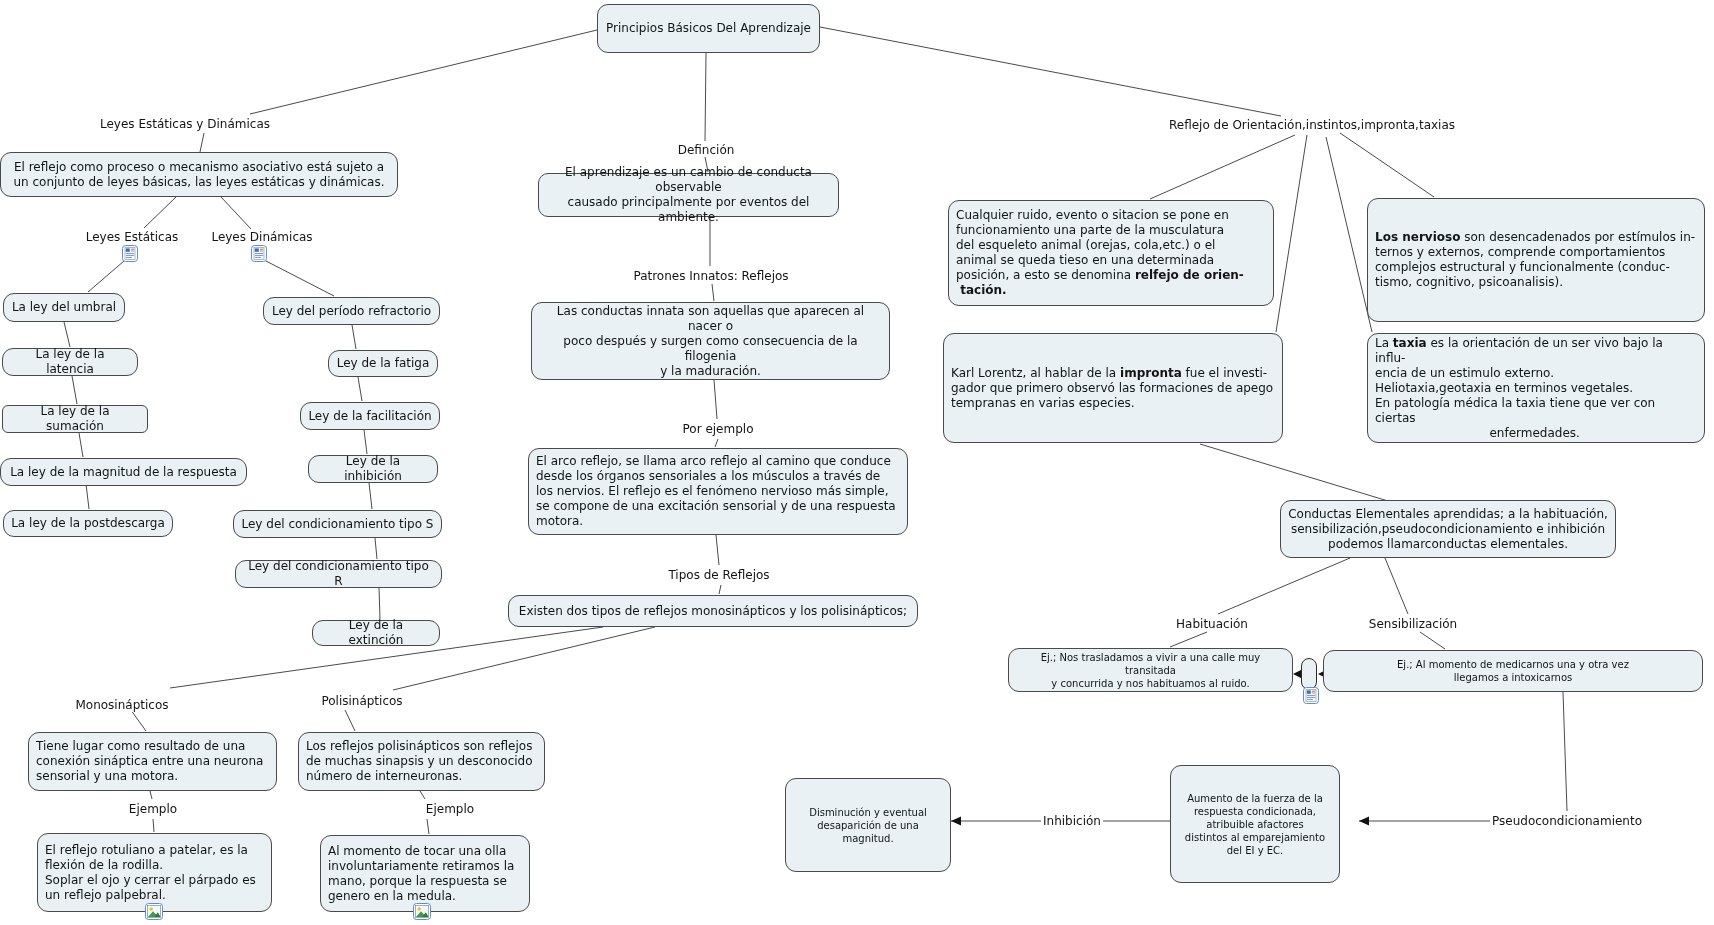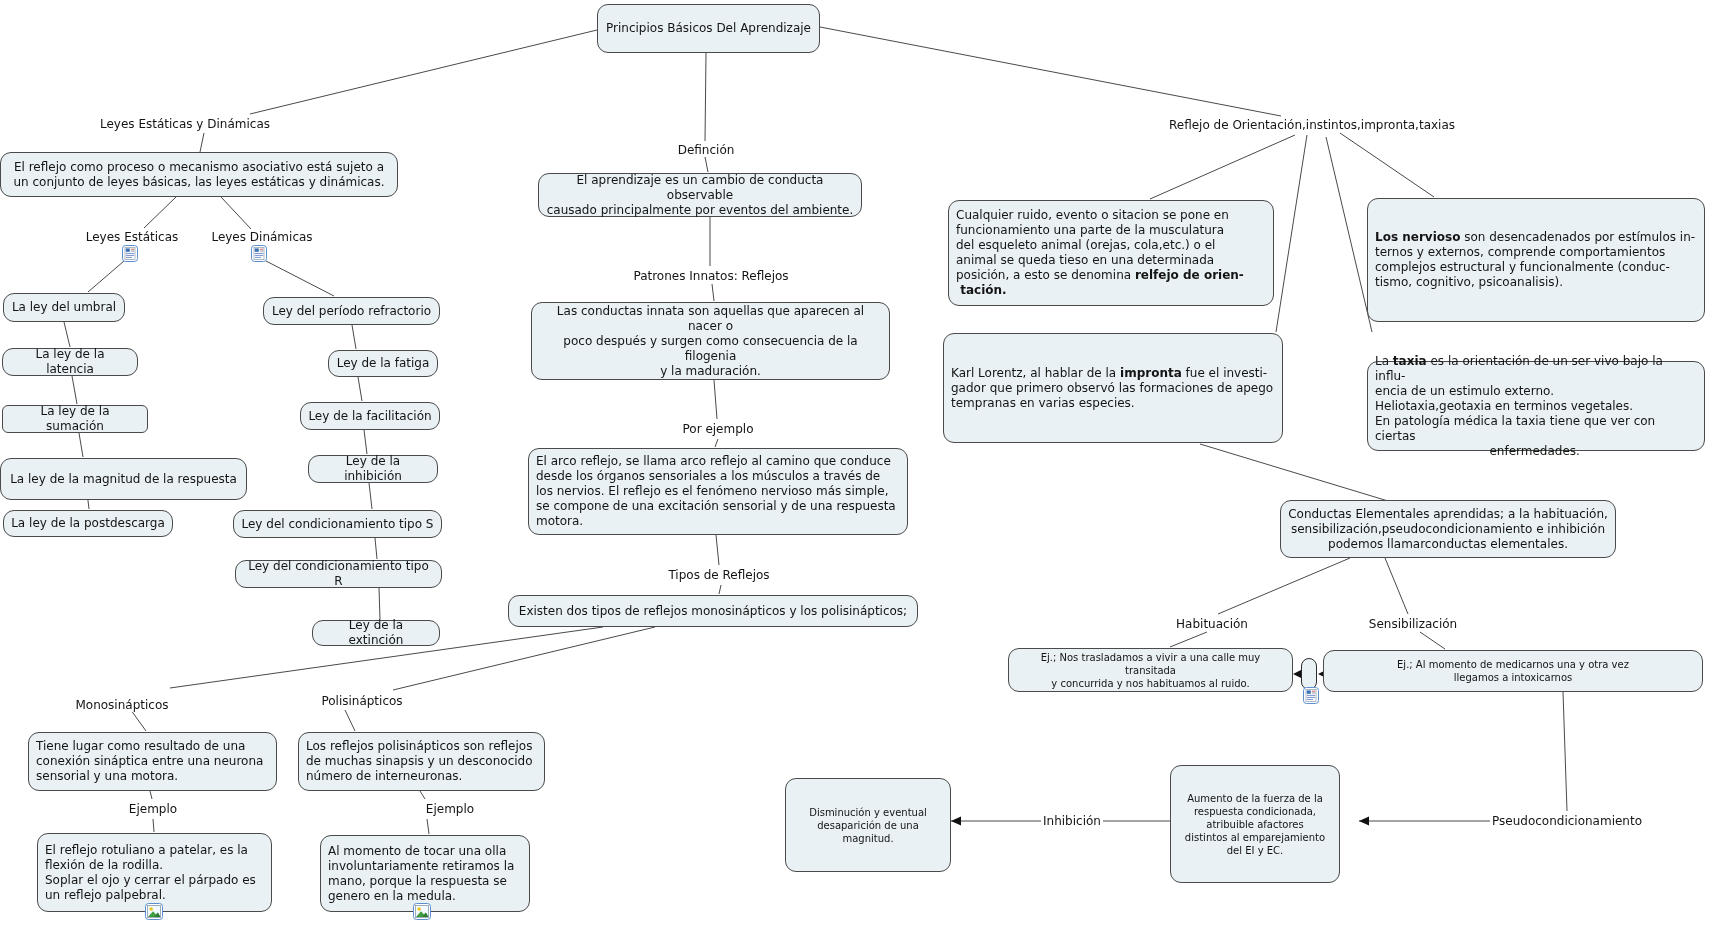--- a/index.html
+++ b/index.html
@@ -84,21 +84,21 @@
     </div>
     <div class="box align-center" style="left: 3px; top: 293px; width: 122px; height: 29px;">
       <div class="txt"><span>La ley del umbral</span></div>
     </div>
     <div class="box align-center" style="left: 2px; top: 348px; width: 136px; height: 28px;">
       <div class="txt"><span>La ley de la latencia</span></div>
     </div>
     <div class="box align-center" style="left: 2px; top: 405px; width: 146px; height: 28px; border-radius: 6px;">
       <div class="txt"><span>La ley de la sumación</span></div>
     </div>
-    <div class="box align-center" style="left: 0px; top: 458px; width: 247px; height: 42px;">
+    <div class="box align-center" style="left: 0px; top: 458px; width: 247px; height: 28px;">
       <div class="txt"><span>La ley de la magnitud de la respuesta</span></div>
     </div>
     <div class="box align-center" style="left: 3px; top: 510px; width: 170px; height: 27px;">
       <div class="txt"><span>La ley de la postdescarga</span></div>
     </div>
     <div class="box align-center" style="left: 263px; top: 297px; width: 177px; height: 28px;">
       <div class="txt"><span>Ley del período refractorio</span></div>
     </div>
     <div class="box align-center" style="left: 328px; top: 350px; width: 110px; height: 27px;">
       <div class="txt"><span>Ley de la fatiga</span></div>
@@ -111,21 +111,21 @@
     </div>
     <div class="box align-center" style="left: 233px; top: 510px; width: 209px; height: 28px;">
       <div class="txt"><span>Ley del condicionamiento tipo S</span></div>
     </div>
     <div class="box align-center" style="left: 235px; top: 560px; width: 207px; height: 28px;">
       <div class="txt"><span>Ley del condicionamiento tipo R</span></div>
     </div>
     <div class="box align-center" style="left: 312px; top: 620px; width: 128px; height: 26px;">
       <div class="txt"><span>Ley de la extinción</span></div>
     </div>
-    <div class="box align-center" style="left: 538px; top: 173px; width: 324px; height: 44px;">
+    <div class="box align-center" style="left: 538px; top: 173px; width: 301px; height: 44px; border-radius: 10px;">
       <div class="txt"><span>El aprendizaje es un cambio de conducta observable
 causado principalmente por eventos del ambiente.</span></div>
     </div>
     <div class="box align-center" style="left: 531px; top: 302px; width: 359px; height: 78px;">
       <div class="txt"><span>Las conductas innata son aquellas que aparecen al nacer o
 poco después y surgen como consecuencia de la filogenia
 y la maduración.</span></div>
     </div>
     <div class="box align-left" style="left: 528px; top: 448px; width: 380px; height: 87px;">
       <div class="txt"><span>El arco reflejo, se llama arco reflejo al camino que conduce
@@ -171,21 +171,21 @@
       <div class="txt"><span class="b">Los nervioso</span><span> son desencadenados por estímulos in-
 ternos y externos, comprende comportamientos
 complejos estructural y funcionalmente (conduc-
 tismo, cognitivo, psicoanalisis).</span></div>
     </div>
     <div class="box align-left" style="left: 943px; top: 333px; width: 340px; height: 110px;">
       <div class="txt"><span>Karl Lorentz, al hablar de la </span><span class="b">impronta</span><span> fue el investi-
 gador que primero observó las formaciones de apego
 tempranas en varias especies.</span></div>
     </div>
-    <div class="box align-left" style="left: 1367px; top: 333px; width: 338px; height: 90px; margin-top: 28px;">
+    <div class="box align-left" style="left: 1367px; top: 333px; width: 338px; height: 110px;">
       <div class="txt"><span>La </span><span class="b">taxia</span><span> es la orientación de un ser vivo bajo la influ-
 encia de un estimulo externo.
 Heliotaxia,geotaxia en terminos vegetales.
 En patología médica la taxia tiene que ver con ciertas
                               enfermedades.</span></div>
     </div>
     <div class="box align-center" style="left: 1280px; top: 500px; width: 336px; height: 58px;">
       <div class="txt"><span>Conductas Elementales aprendidas; a la habituación,
 sensibilización,pseudocondicionamiento e inhibición
 podemos llamarconductas elementales.</span></div>

